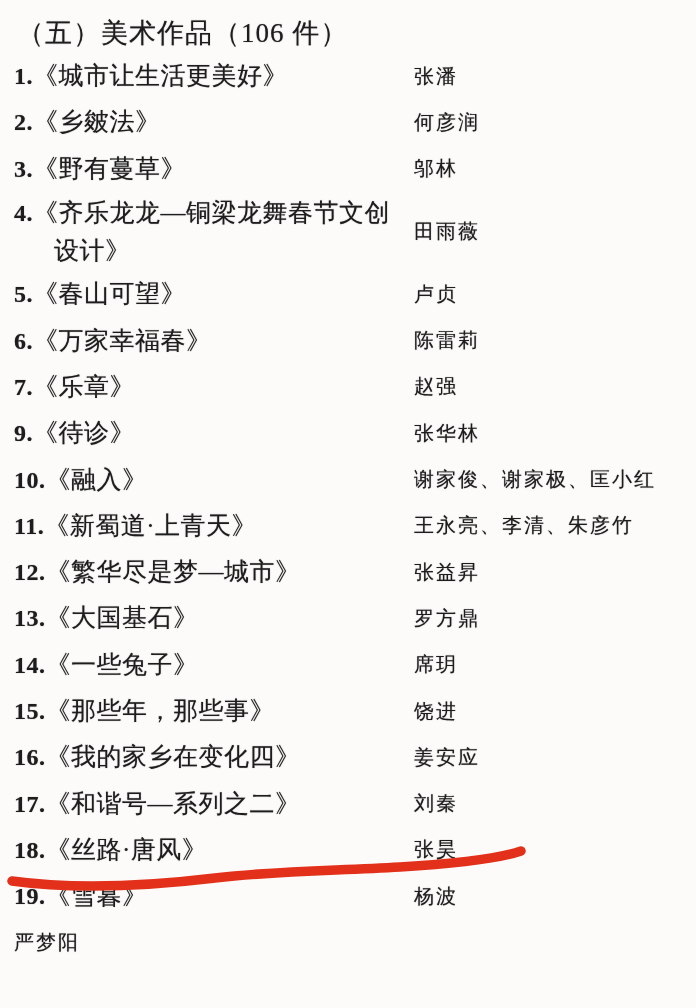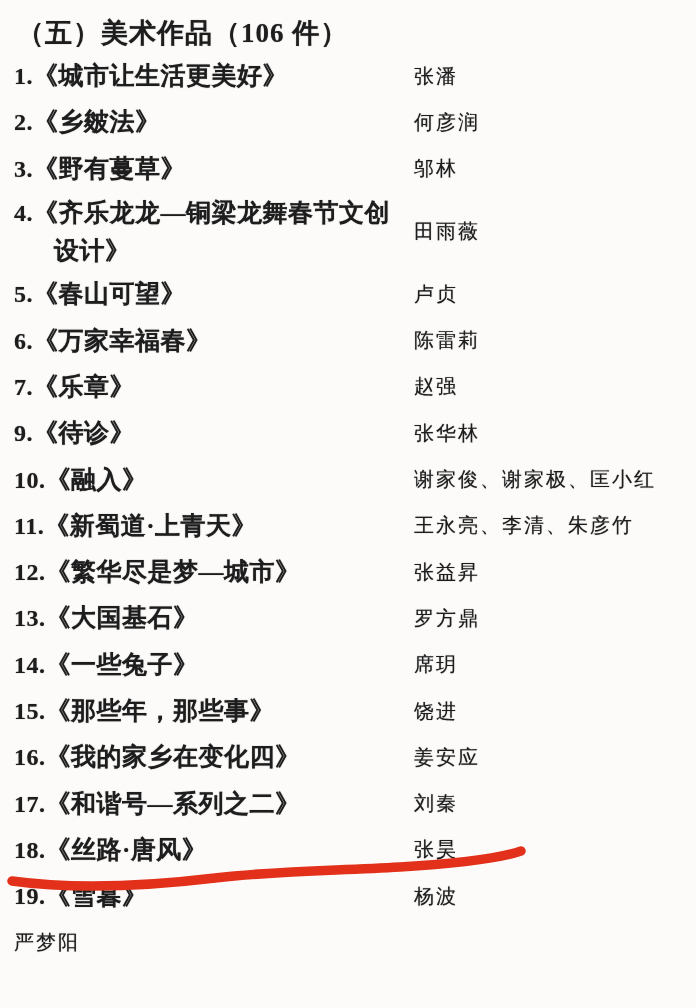--- a/index.html
+++ b/index.html
@@ -10,21 +10,21 @@
     position: relative;
     background: #fcfbfa;
     color: #1d1d1d;
     font-family: "Liberation Serif", "DejaVu Serif", serif;
   }
   .page { position: relative; width: 696px; height: 1008px; }
   .header {
     padding: 15px 0 0 17px;
     height: 38px;
     font-size: 27px;
-    font-weight: bold;
+    font-weight: normal;
     letter-spacing: 1px;
     white-space: nowrap;
     text-shadow: 0 0 1px rgba(35,35,35,0.6);
   }
   .list { padding-left: 14px; }
   .row {
     display: flex;
     align-items: center;
     height: 46.3px;
   }
@@ -36,21 +36,21 @@
     text-shadow: 0 0 1px rgba(35,35,35,0.6);
     line-height: 30px;
   }
   .row.tall .tline { line-height: 37px; }
   .tline.l2 { padding-left: 40px; }
   .num {
     font-weight: bold;
     font-size: 24px;
     letter-spacing: 0.5px;
   }
-  .ttl { letter-spacing: 0.5px; font-weight: bold; }
+  .ttl { letter-spacing: 0.5px; }
   .acell {
     font-size: 20px;
     letter-spacing: 2px;
     white-space: nowrap;
     flex: none;
     text-shadow: 0 0 1px rgba(35,35,35,0.6);
   }
   .redline {
     position: absolute;
     left: 0; top: 0;

